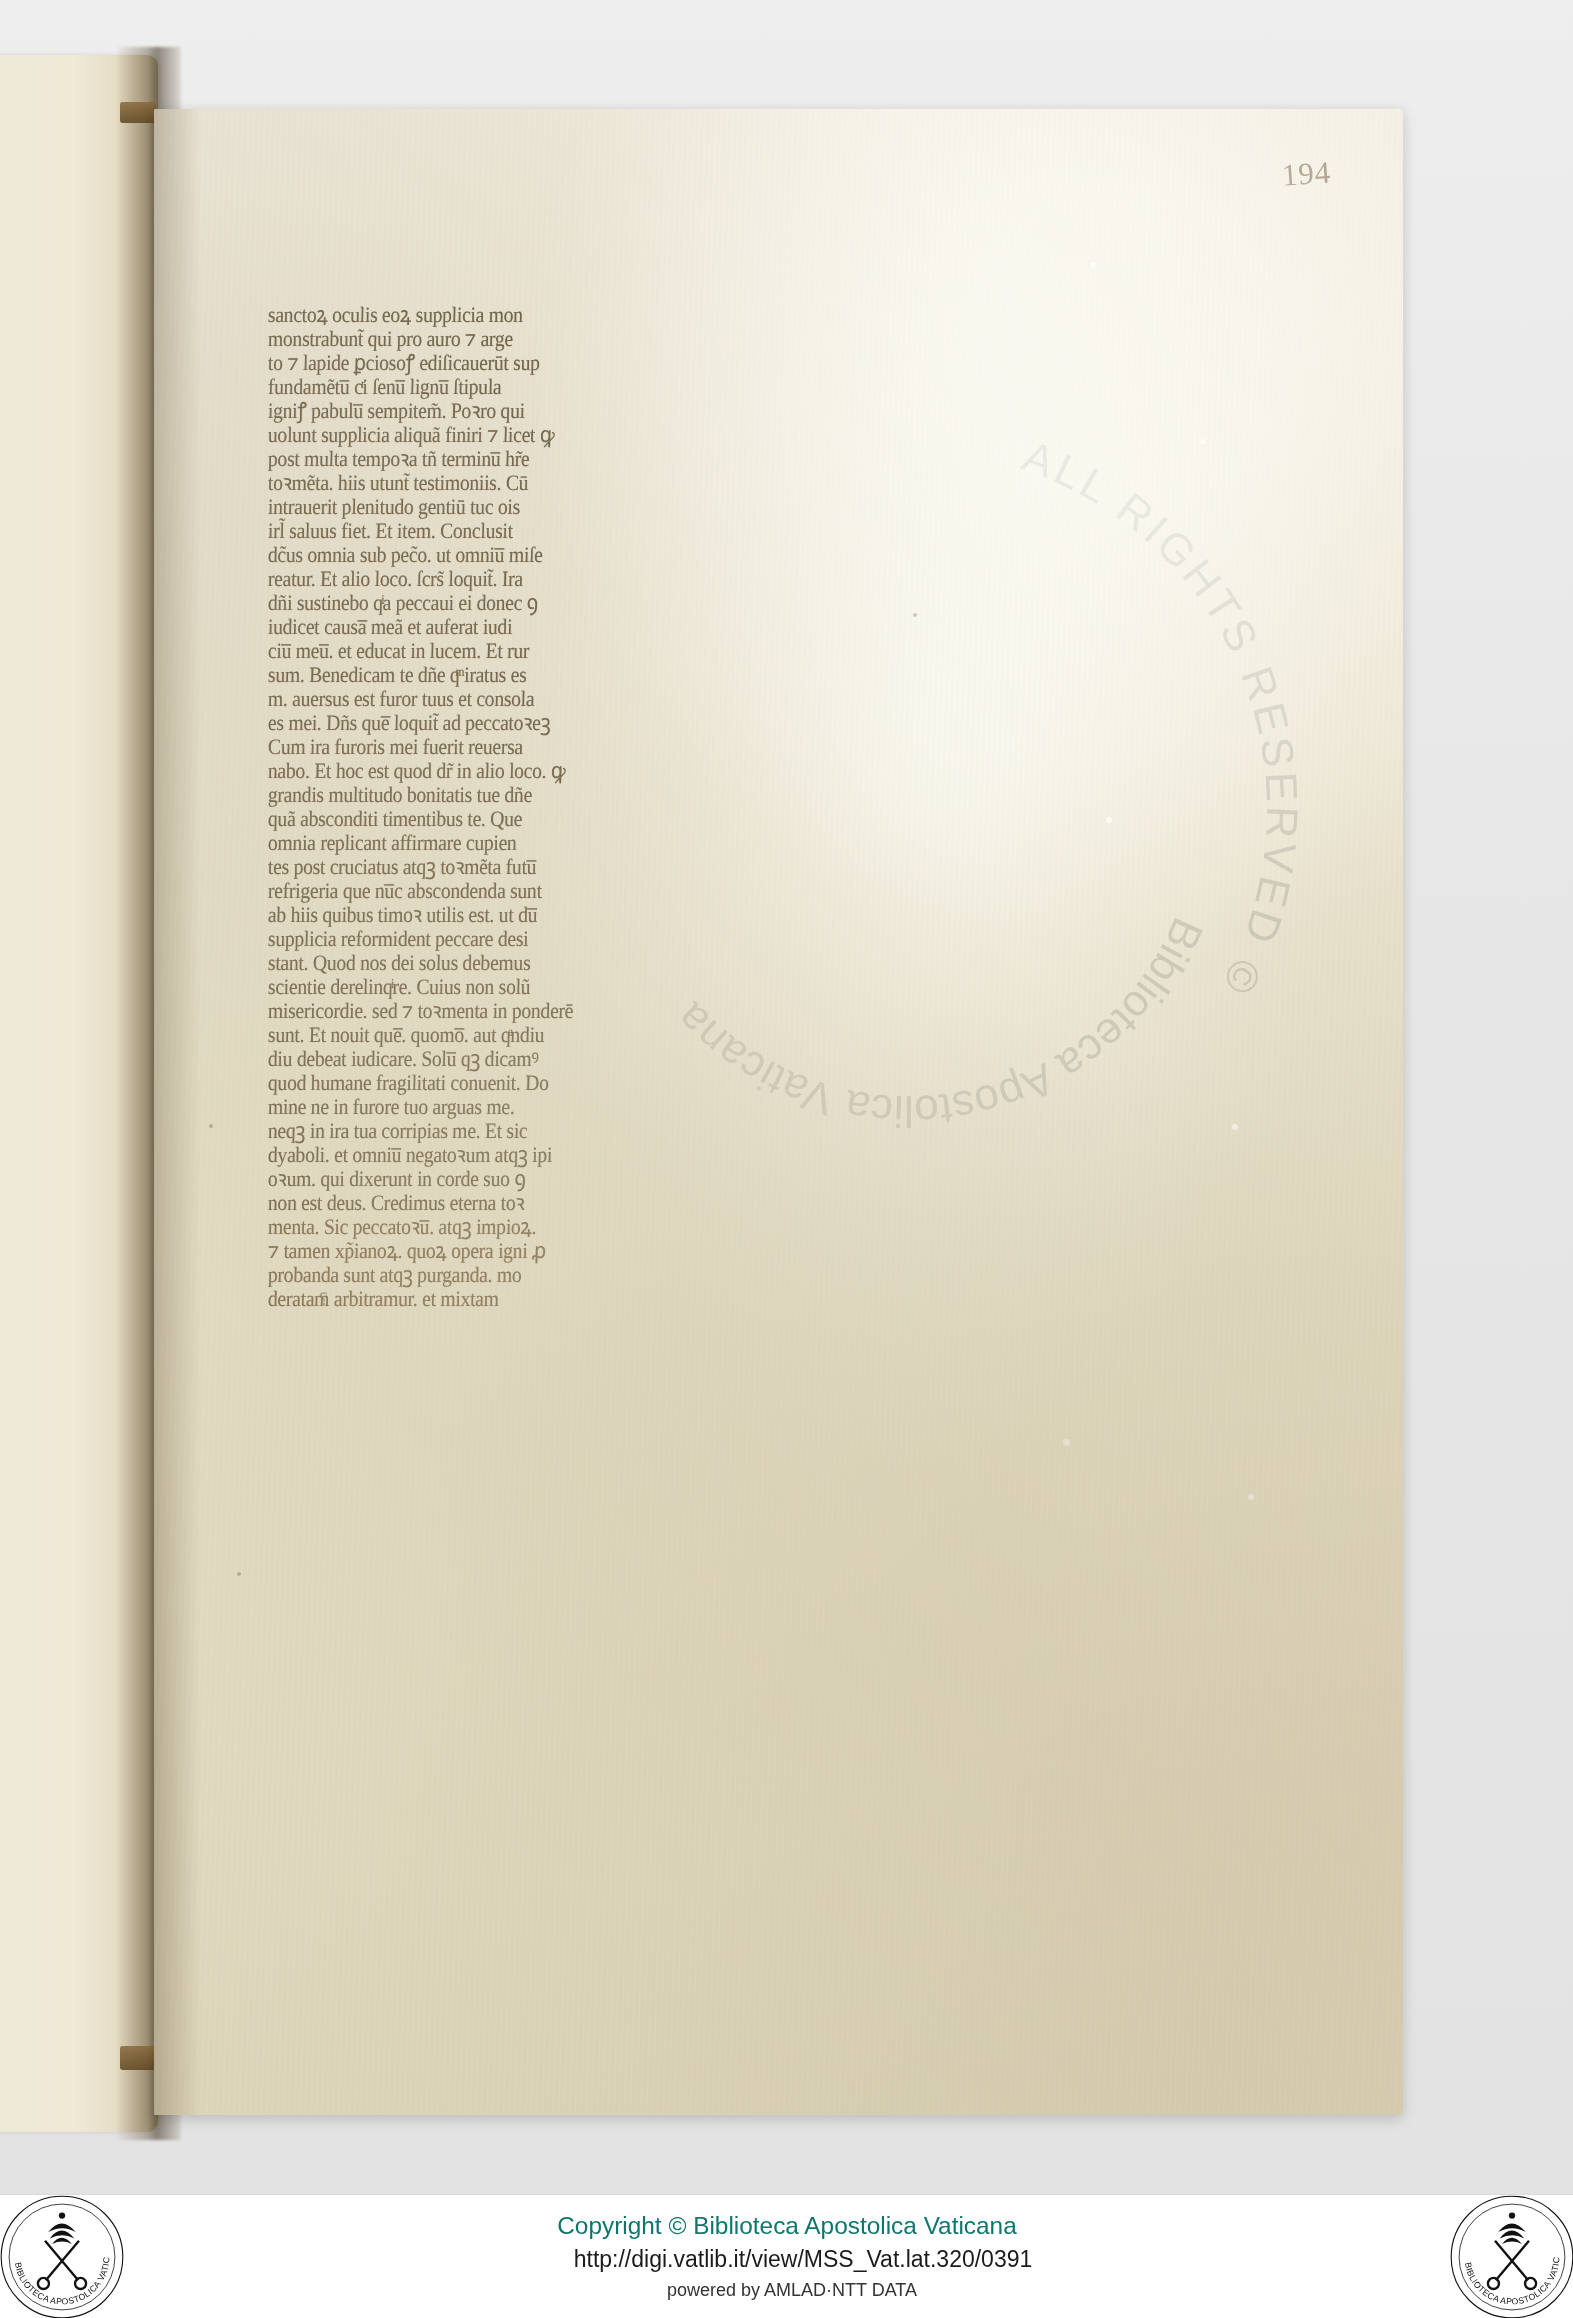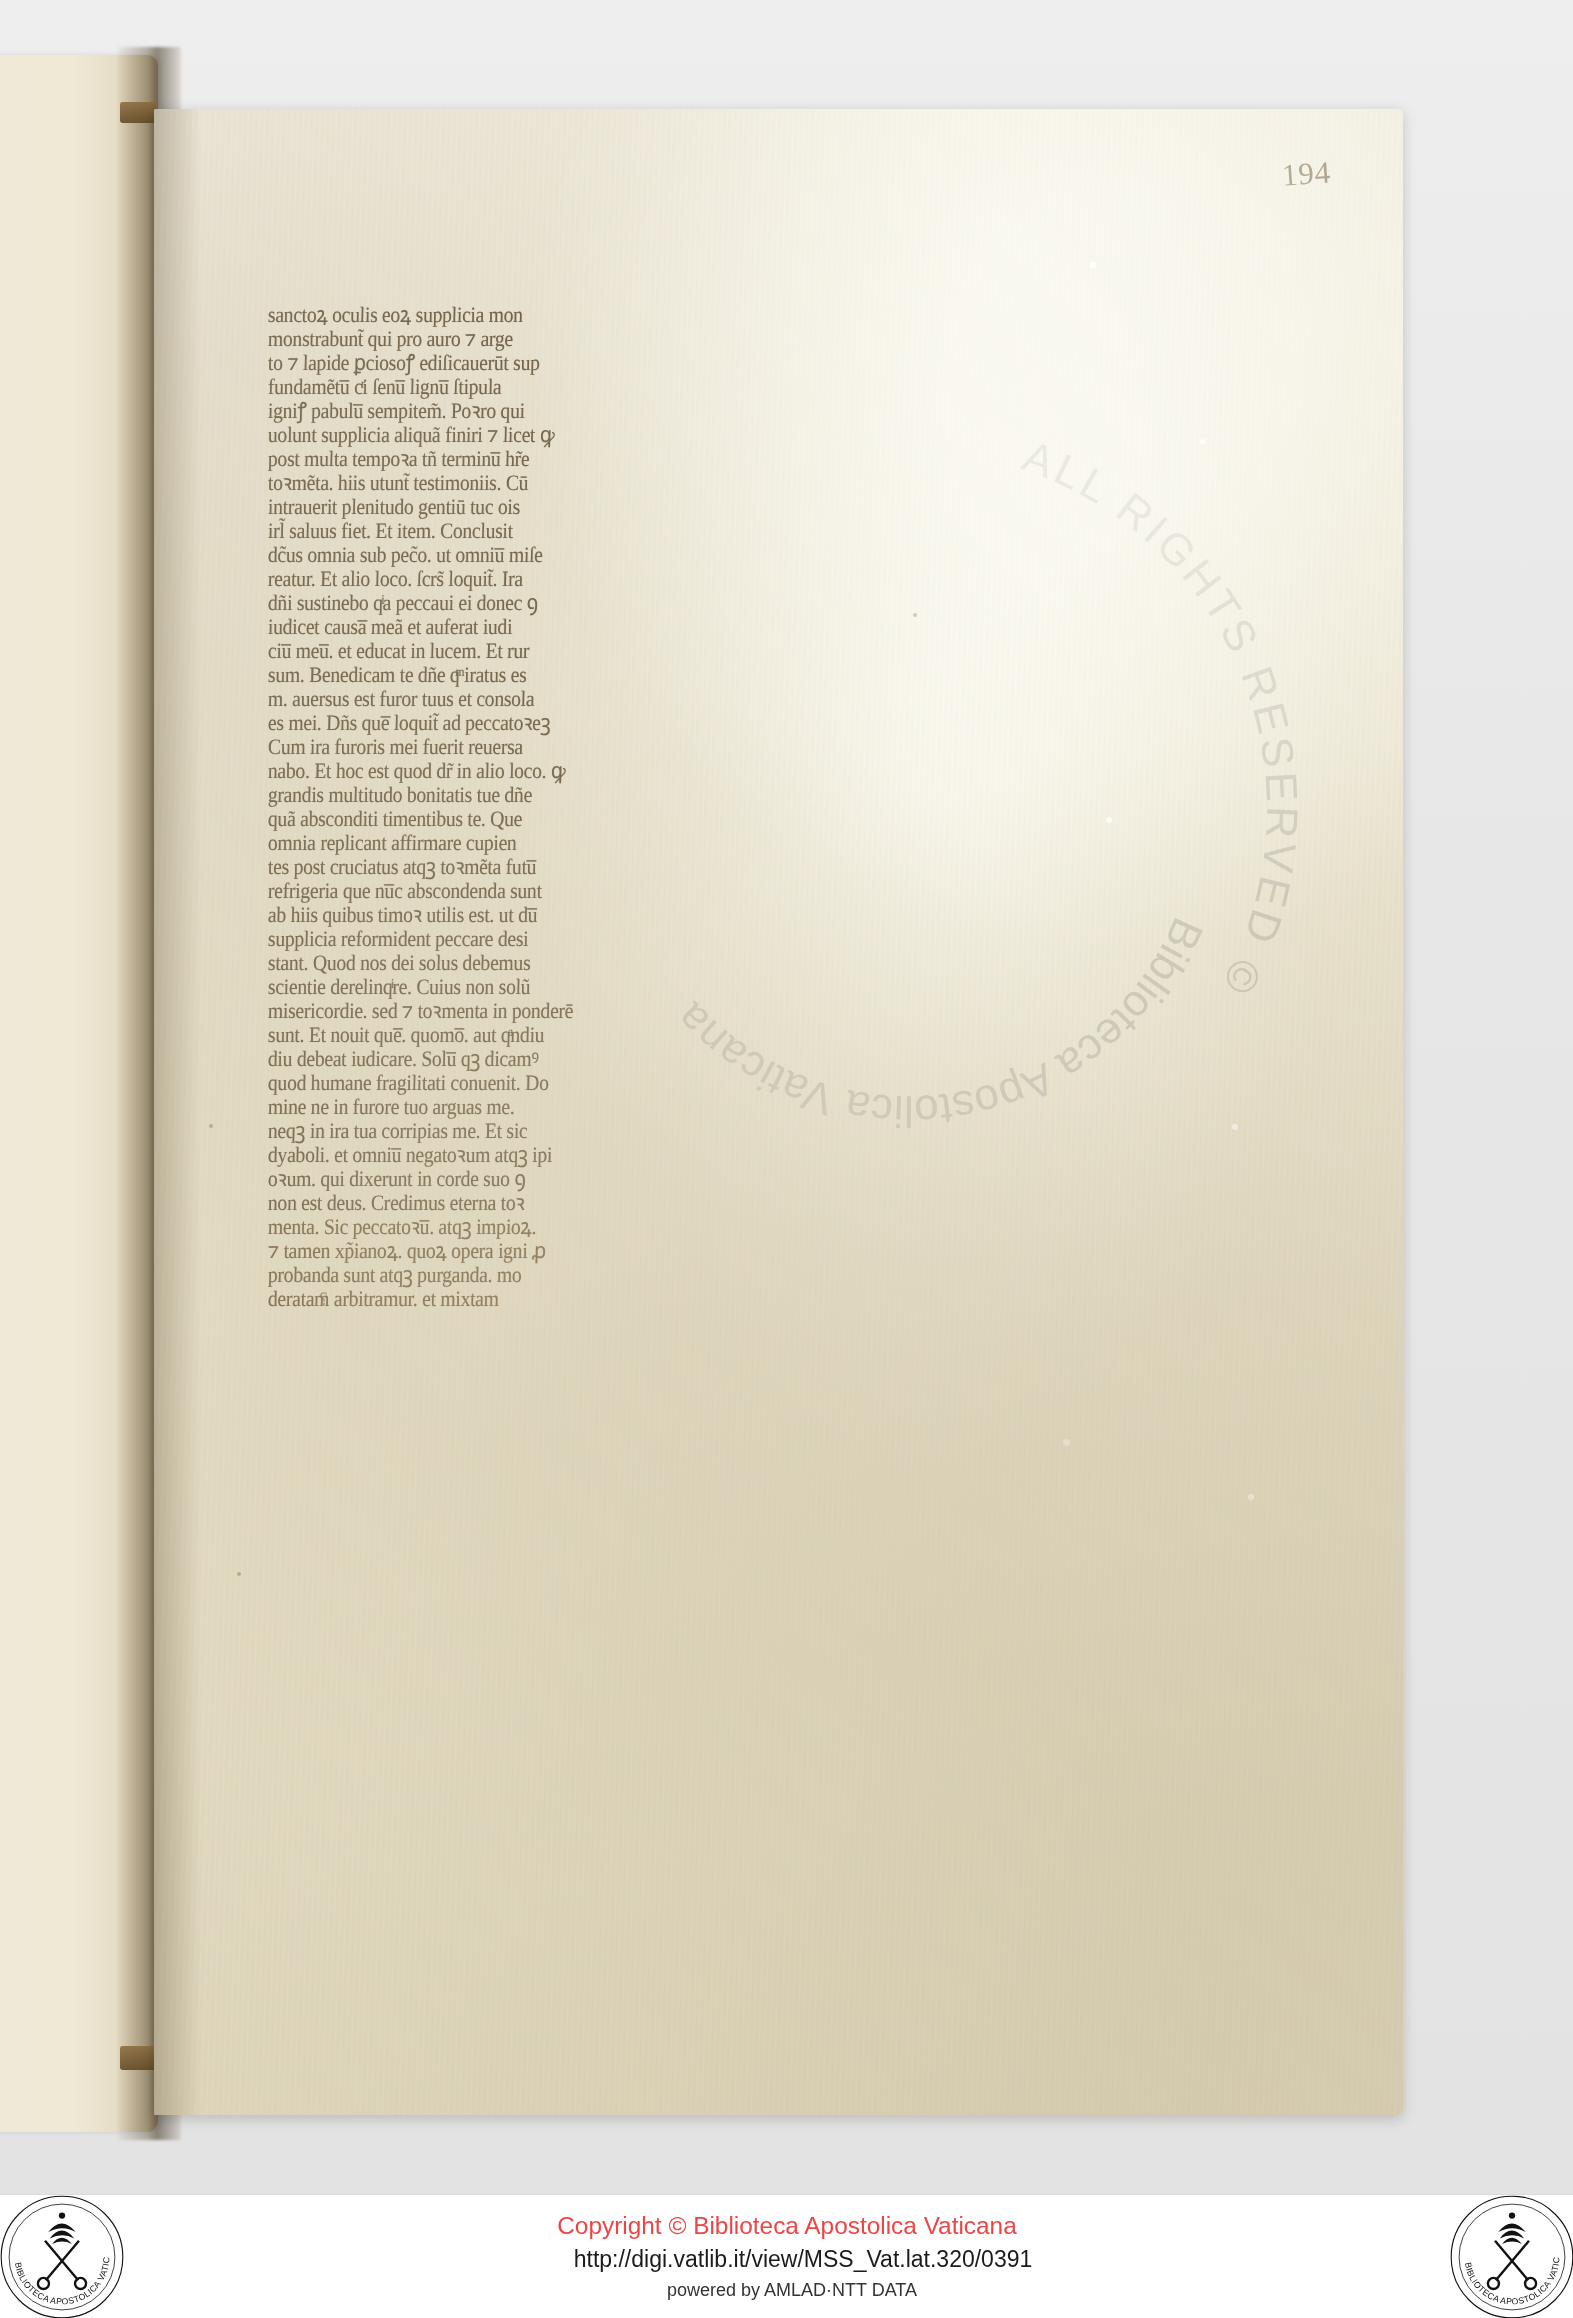--- a/index.html
+++ b/index.html
@@ -201,21 +201,21 @@
     border-top: 0.8px solid #dadada;
   }
   .footer .center {
     position: absolute;
     left: 0; right: 0;
     top: 12.6px;
     text-align: center;
   }
   .footer .copyright {
     font-size: 24.4px;
-    color: #ef4444;
+    color: #0f766e;
     line-height: 35px;
   }
   .footer .url {
     font-size: 23px;
     color: #1b1b1b;
     line-height: 33px;
     padding-left: 32px;
   }
   .footer .powered {
     font-size: 18px;

